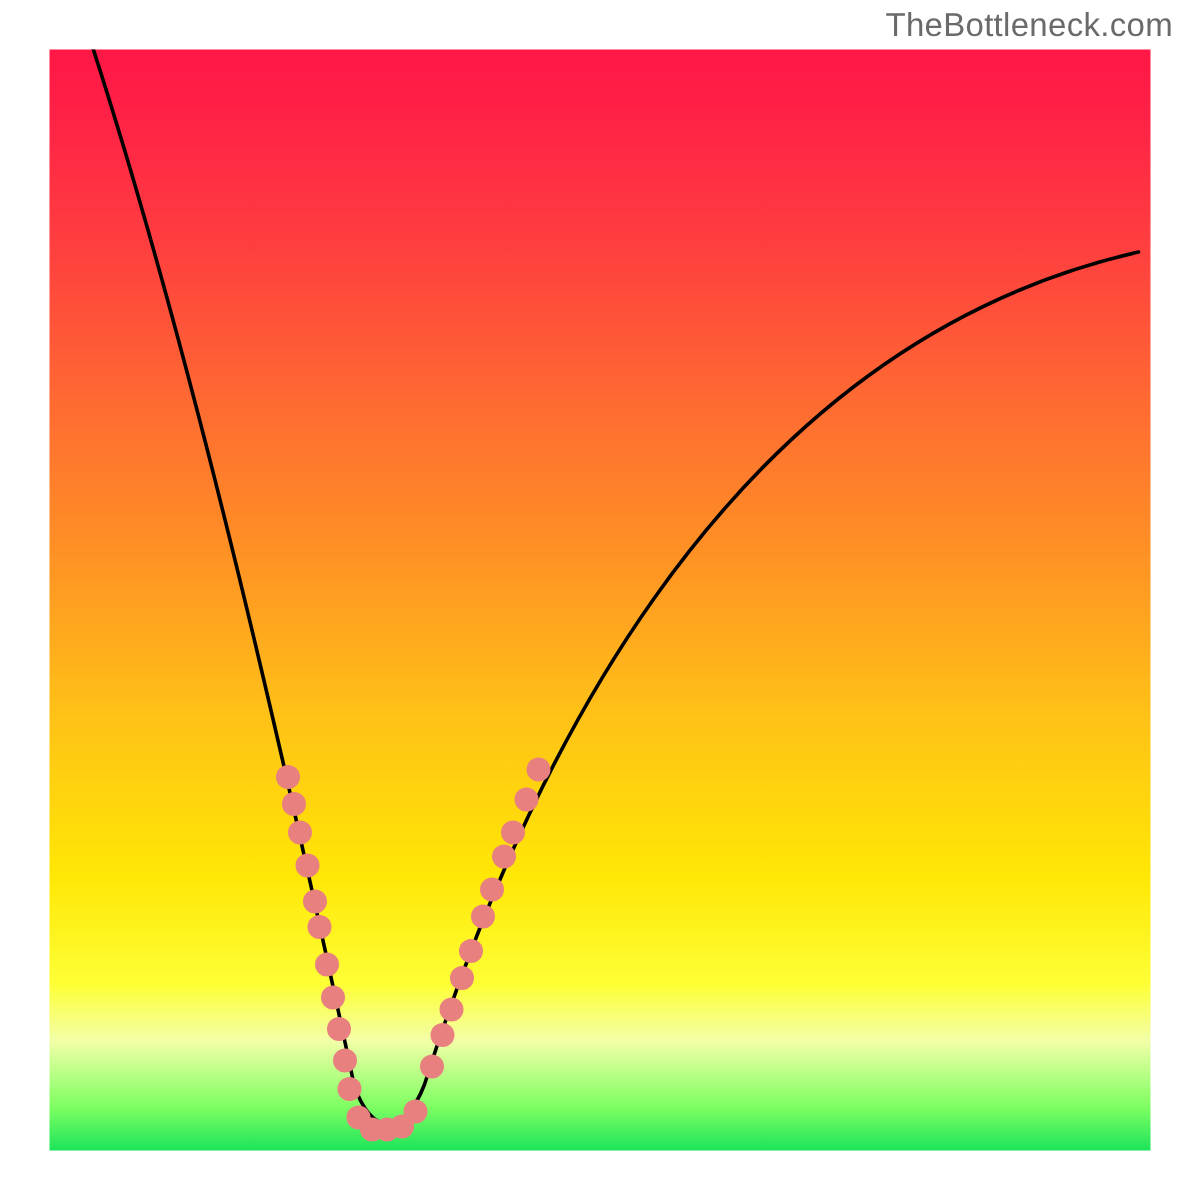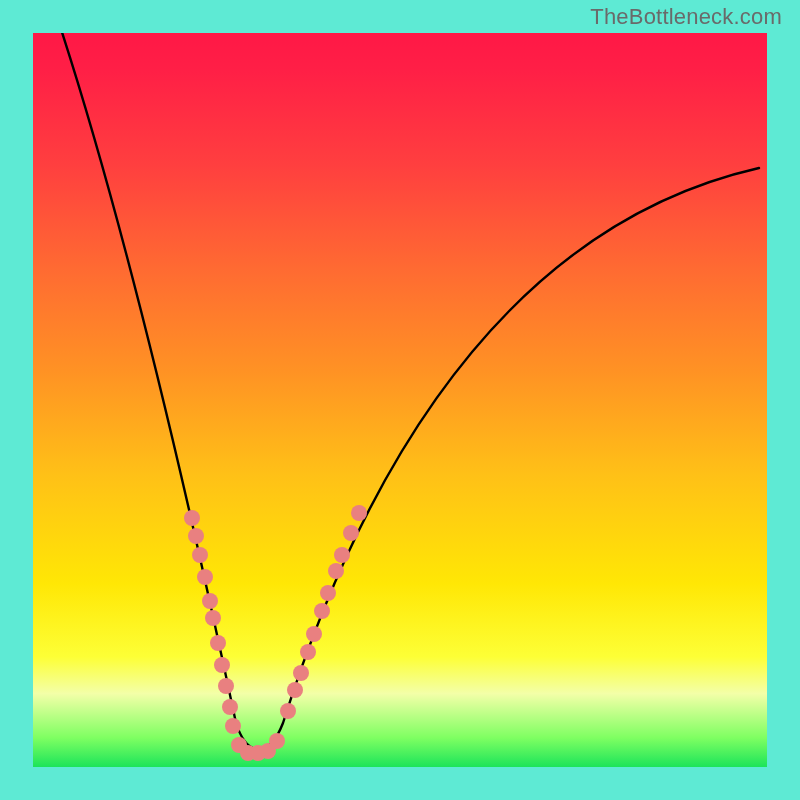--- a/index.html
+++ b/index.html
@@ -8,21 +8,21 @@
     width: 800px;
     height: 800px;
     overflow: hidden;
     background: #000;
     font-family: Arial, Helvetica, sans-serif;
   }
   .frame {
     position: relative;
     width: 800px;
     height: 800px;
-    background: #5eead4;
+    background: #ffffff;
   }
   .plot-area {
     position: absolute;
     left: 33px;
     top: 33px;
     width: 734px;
     height: 734px;
     
     background: linear-gradient(to bottom,
       #ff1846 0%,

